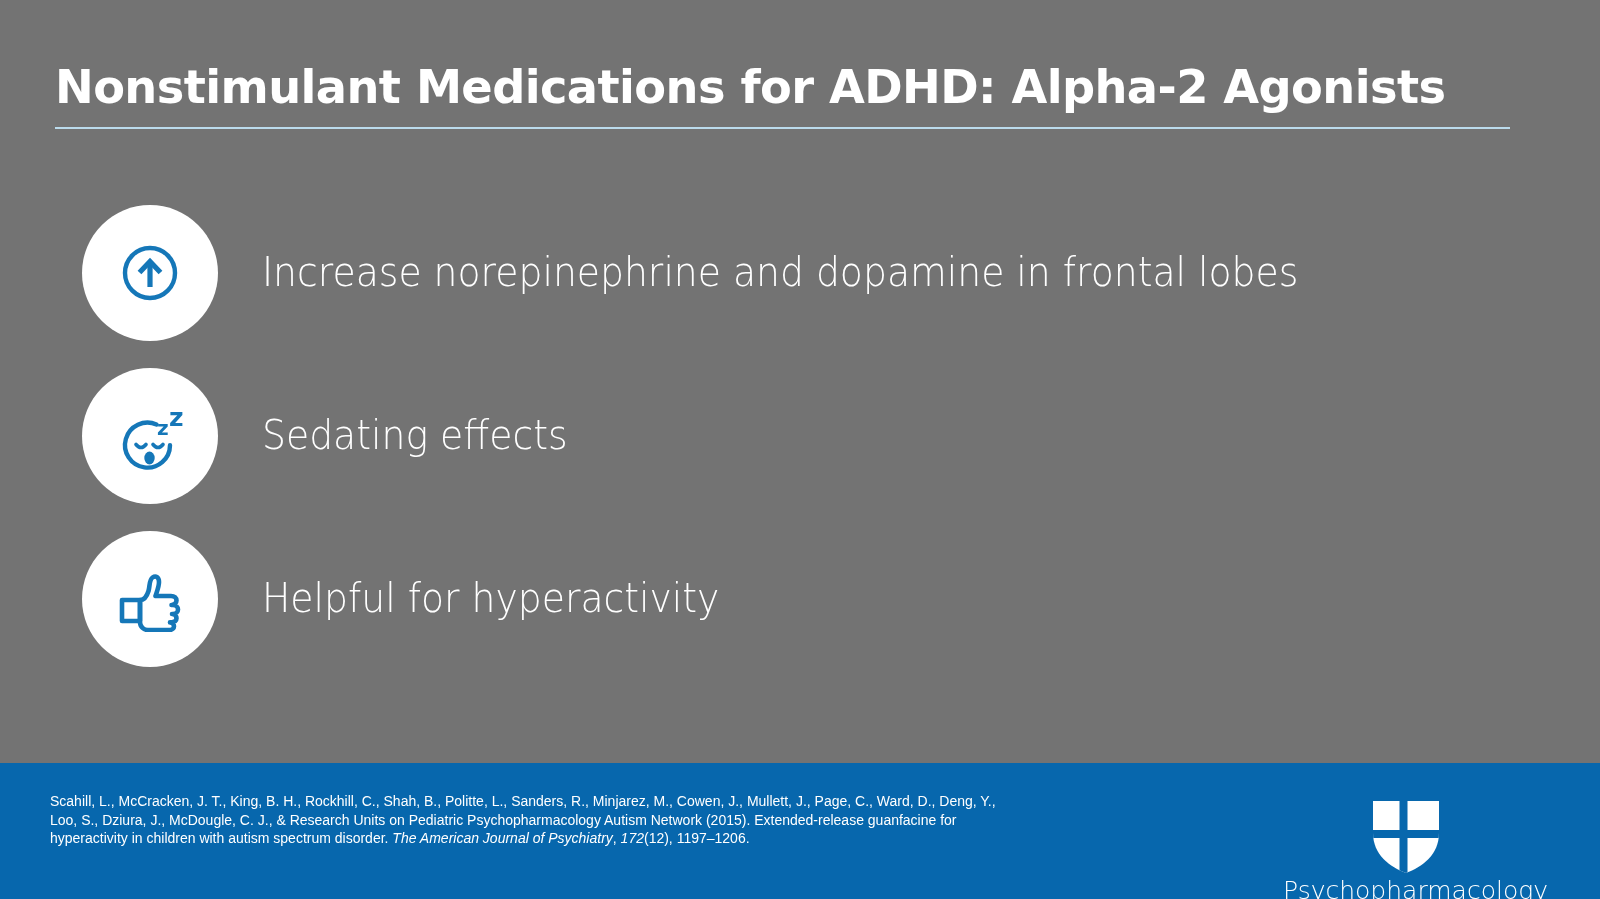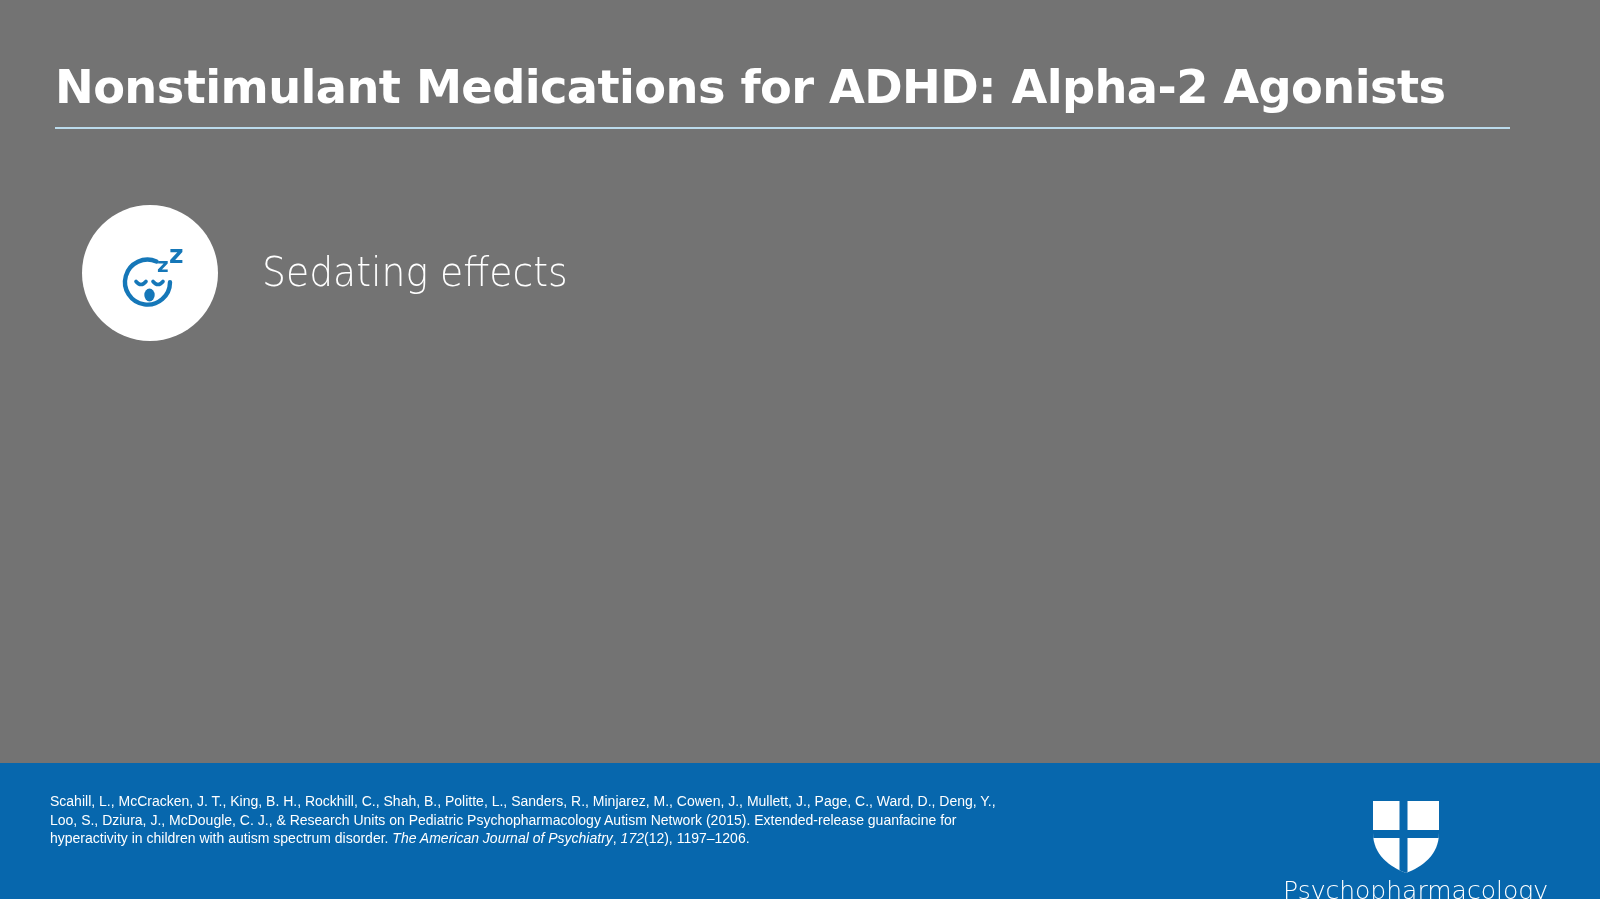--- a/index.html
+++ b/index.html
@@ -140,20 +140,32 @@
 
 <div class="slide">
 
   <div class="title-block">
     <div class="slide-title">Nonstimulant Medications for ADHD: Alpha-2 Agonists</div>
     <div class="title-rule"></div>
   </div>
 
   <div class="bullets">
 
+    <div class="bullet-row">
+      <div class="bullet-icon-circle">
+        <span>
+          <svg width="62" height="62" viewBox="0 0 62 62">
+            <circle cx="31" cy="31" r="25" fill="none" stroke="#1577b8" stroke-width="4.4"></circle>
+            <path d="M31 45 L31 21" stroke="#1577b8" stroke-width="5.2" stroke-linecap="butt"></path>
+            <path d="M20.5 30.5 L31 19.5 L41.5 30.5" fill="none" stroke="#1577b8" stroke-width="5.2" stroke-linejoin="miter" stroke-linecap="butt"></path>
+          </svg>
+        </span>
+      </div>
+      <div class="bullet-text">Increase norepinephrine and dopamine in frontal lobes</div>
+    </div>
 
     <div class="bullet-row">
       <div class="bullet-icon-circle">
         <span>
           <svg width="76" height="72" viewBox="0 0 76 72">
 
             <path d="M44.5 24.5 A22.5 22.5 0 1 0 58 45.2" fill="none" stroke="#1577b8" stroke-width="4.4" stroke-linecap="round"></path>
 
             <path d="M24 44.5 q5 6 10 0" fill="none" stroke="#1577b8" stroke-width="3.6" stroke-linecap="round"></path>
             <path d="M41 44.5 q5 6 10 0" fill="none" stroke="#1577b8" stroke-width="3.6" stroke-linecap="round"></path>
@@ -162,20 +174,46 @@
 
             <text x="45" y="35" font-family="DejaVu Sans, sans-serif" font-size="20" font-weight="bold" fill="#1577b8">z</text>
 
             <text x="57" y="26" font-family="DejaVu Sans, sans-serif" font-size="25" font-weight="bold" fill="#1577b8">z</text>
           </svg>
         </span>
       </div>
       <div class="bullet-text">Sedating effects</div>
     </div>
 
+    <div class="bullet-row">
+      <div class="bullet-icon-circle">
+        <span>
+          <svg width="72" height="66" viewBox="0 0 72 66">
+            <g fill="none" stroke="#1577b8" stroke-width="4.6" stroke-linejoin="round" stroke-linecap="round">
+
+              <path d="M8 34 H26 V55 H8 Z"></path>
+              <path d="M26 34 C30 34 33 30 34.5 25
+                       C36 20 35 14 38.5 11.5
+                       C42 9 45 11.5 45 16
+                       C45 21 42.5 26.5 41.5 30
+                       H57 C60.5 30 62.5 32 62.5 34.6
+                       C62.5 37.2 60.5 39 57.5 39
+                       H59 C62 39 64 41 64 43.5
+                       C64 46 62 48 59 48
+                       H58 C61 48 62.5 50 62.5 52.3
+                       C62.5 54.6 60.5 56.4 57.5 56.4
+                       H56 C58.5 56.4 60 58.2 60 60.2
+                       C60 62.3 58.2 64 55.5 64
+                       H34 C30 64 26 61 26 56 Z"></path>
+            </g>
+          </svg>
+        </span>
+      </div>
+      <div class="bullet-text">Helpful for hyperactivity</div>
+    </div>
 
   </div>
 
   <div class="footer">
 
     <div class="citation"><span>Scahill, L., McCracken, J. T., King, B. H., Rockhill, C., Shah, B., Politte, L., Sanders, R., Minjarez, M., Cowen, J., Mullett, J., Page, C., Ward, D., Deng, Y., Loo, S., Dziura, J., McDougle, C. J., &amp; Research Units on Pediatric Psychopharmacology Autism Network (2015). Extended-release guanfacine for hyperactivity in children with autism spectrum disorder. </span><span class="ital">The American Journal of Psychiatry</span><span>, </span><span class="ital">172</span><span>(12), 1197–1206.</span></div>
 
     <div class="logo-wrap">
       <span class="logo-mark">
         <svg width="74" height="78" viewBox="0 0 74 78">

